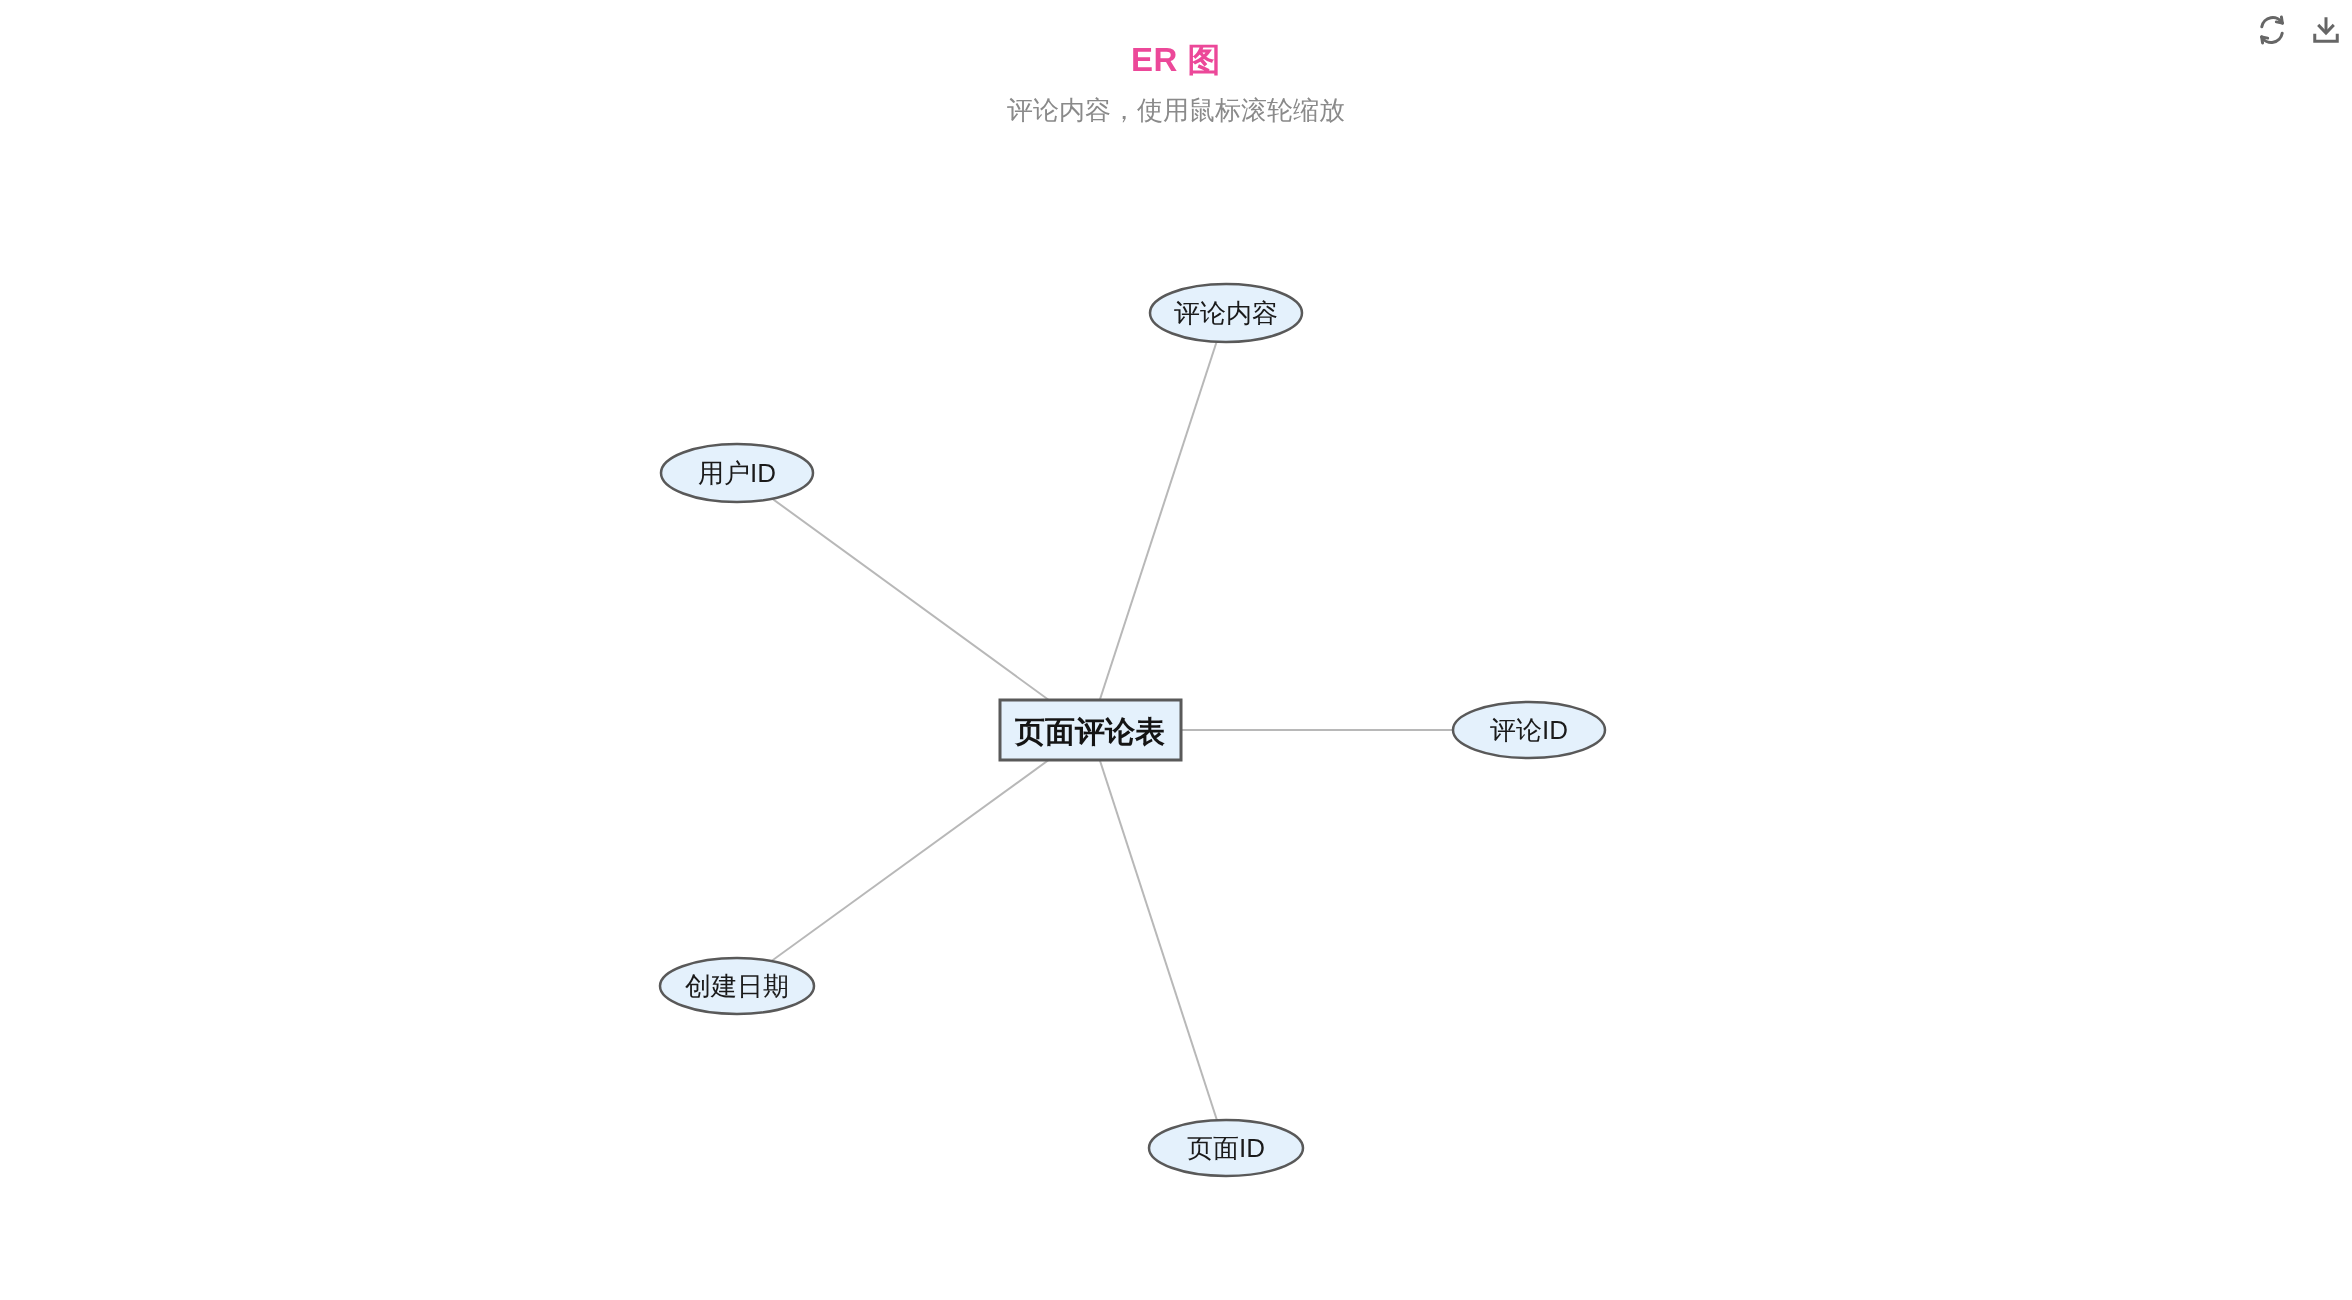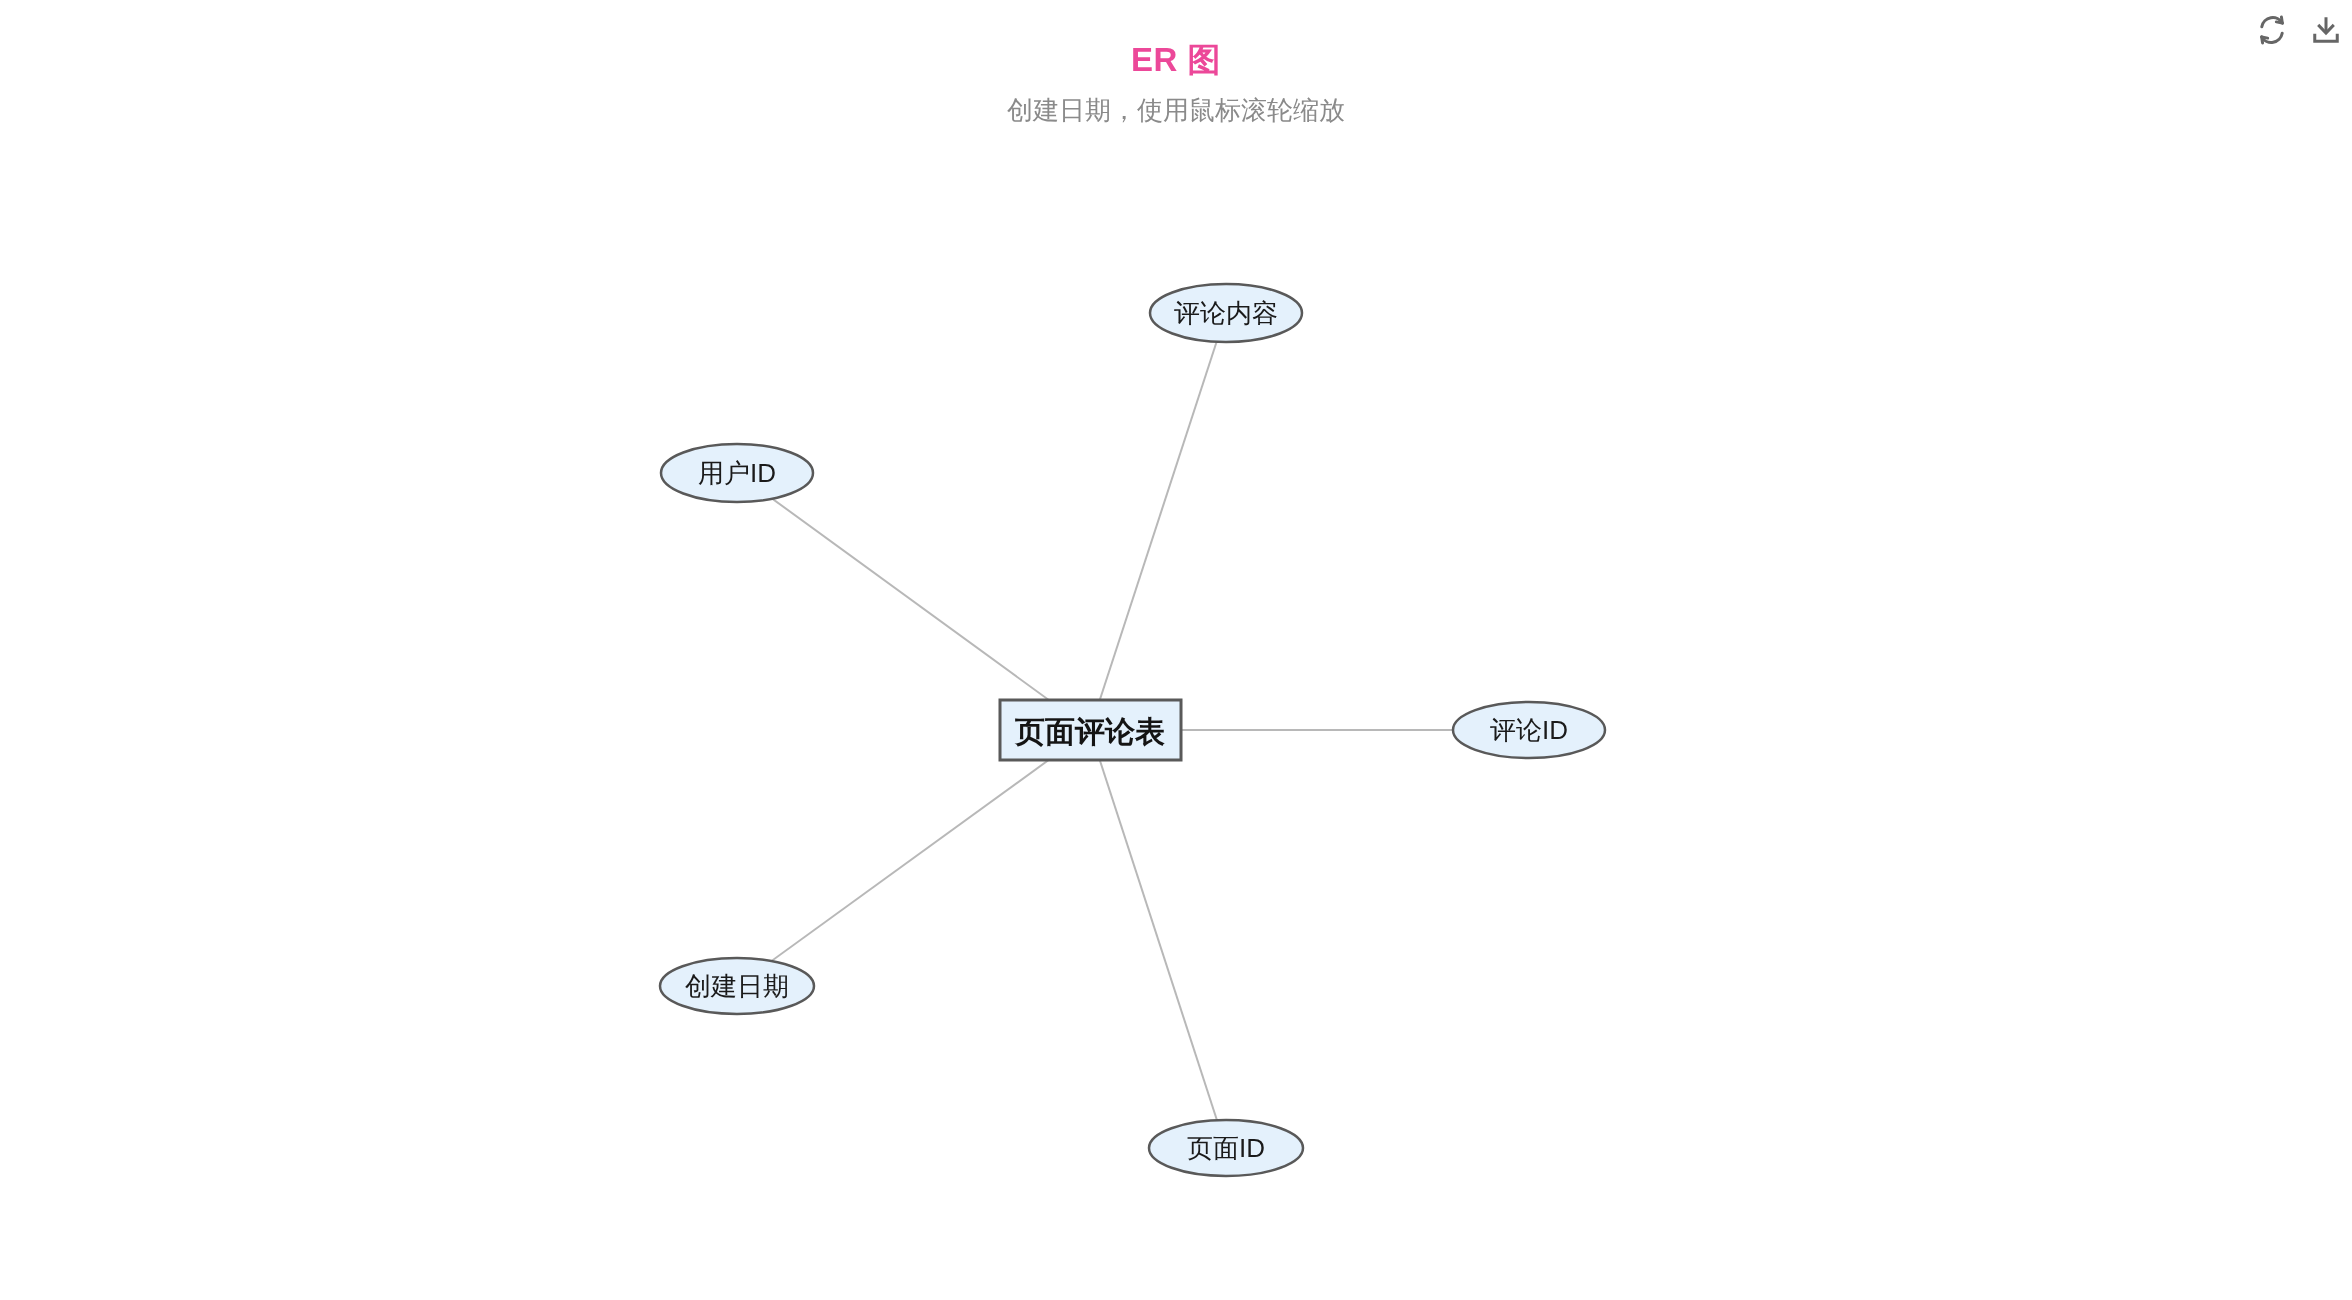--- a/index.html
+++ b/index.html
@@ -134,21 +134,21 @@
 
     <g>
       <rect class="er-node-shape er-entity-rect" x="1000" y="700" width="181" height="60"></rect>
       <text class="er-entity-label" x="1090" y="731" text-anchor="middle" dominant-baseline="central">页面评论表</text>
     </g>
   </svg>
 </div>
 
 <div class="header">
   <div class="page-title">ER 图</div>
-  <div class="page-subtitle">创建日期，使用鼠标滚轮缩放</div>
+  <div class="page-subtitle">评论内容，使用鼠标滚轮缩放</div>
 </div>
 
 <div class="toolbar">
   <button class="icon-btn" title="">
     <span>
       <svg viewBox="0 0 24 24" width="36" height="36" fill="none" stroke="#666666" stroke-width="2" stroke-linecap="round" stroke-linejoin="round">
         <path d="M5.2 9.8 A7.4 7.4 0 0 1 18.9 7.4"></path>
         <polyline points="14.9 6.6 18.9 7.4 18.3 3.4"></polyline>
         <path d="M18.8 14.2 A7.4 7.4 0 0 1 5.1 16.6"></path>
         <polyline points="9.1 17.4 5.1 16.6 5.7 20.6"></polyline>

